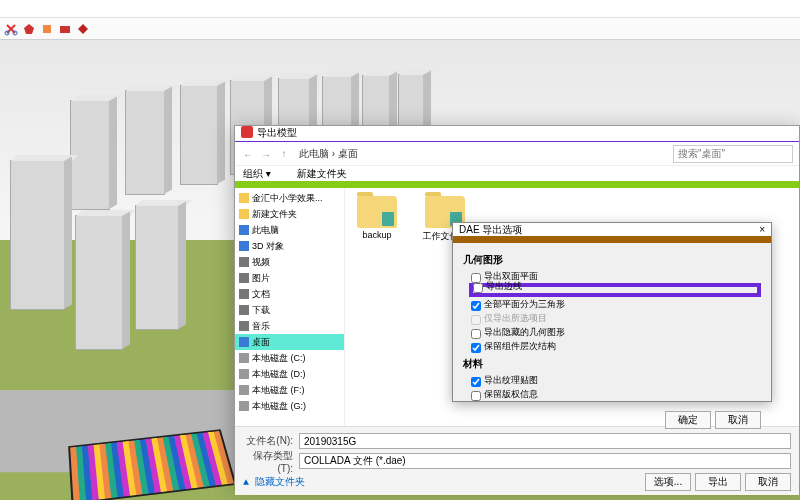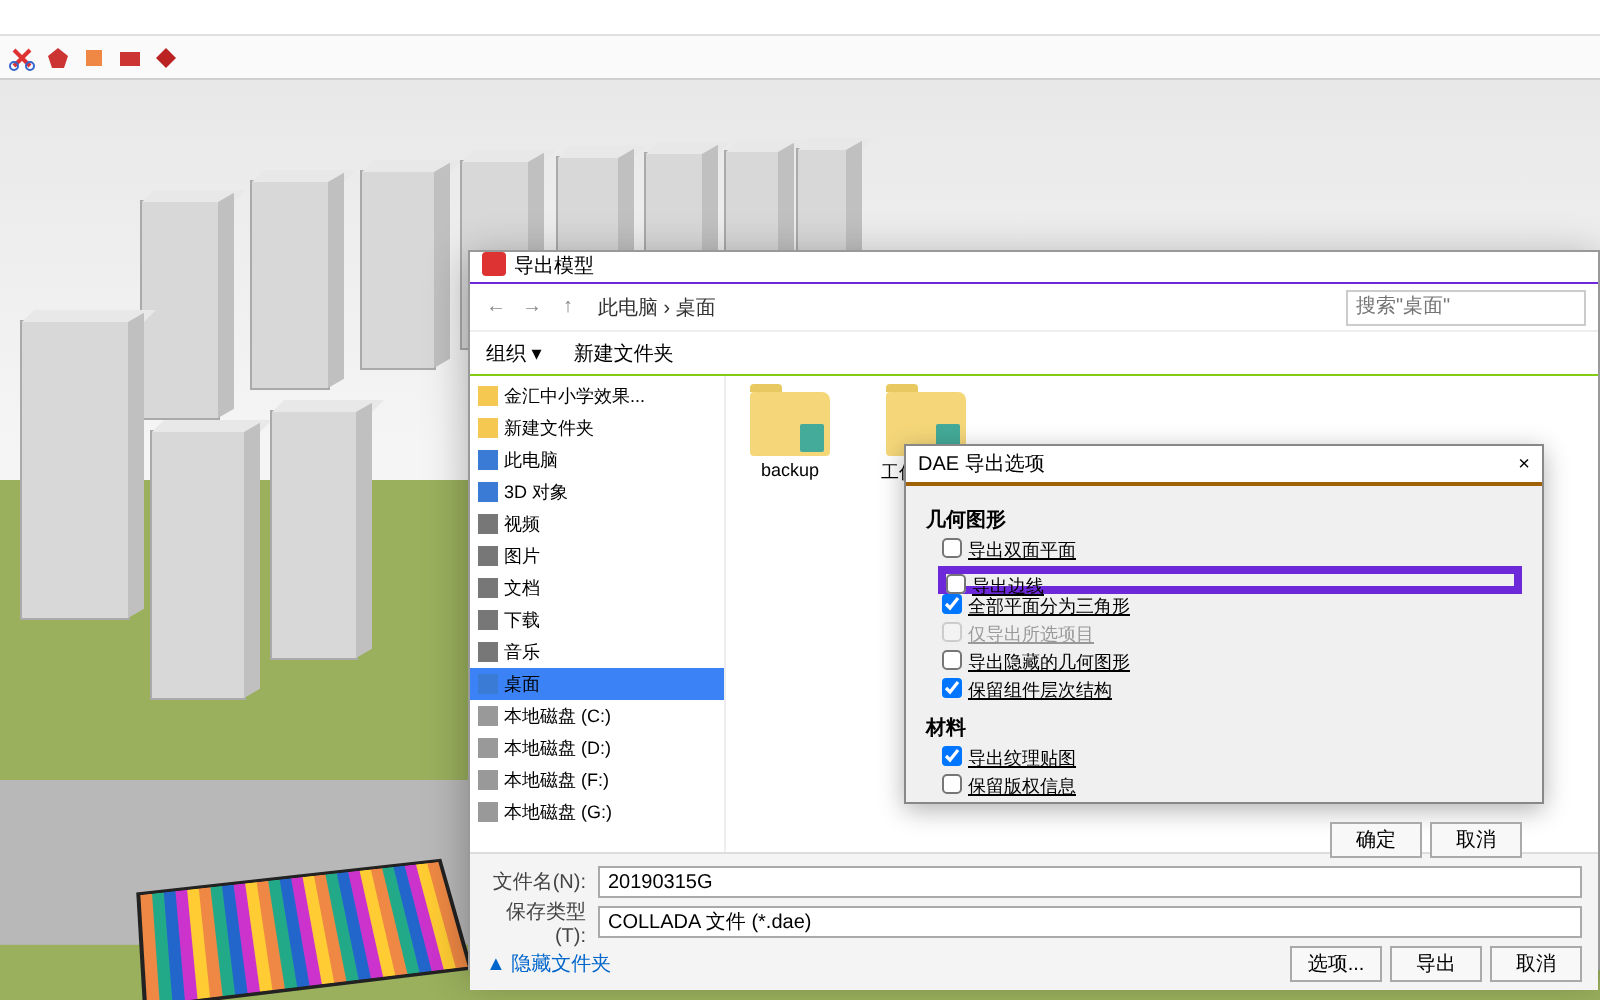--- a/index.html
+++ b/index.html
@@ -22,46 +22,46 @@
 .colorful { position: absolute; left: 70px; top: 390px; width: 160px; height: 70px; background: repeating-linear-gradient(90deg, #e84 0 6px, #2a8 6px 12px, #26c 12px 18px, #c3c 18px 24px, #fc3 24px 30px); transform: perspective(500px) rotateX(35deg) rotateZ(-8deg); border: 2px solid #222; }
 
 
 .dialog { position: absolute; left: 234px; top: 125px; width: 566px; height: 360px; background: #fff; border: 1px solid #999; box-shadow: 0 4px 20px rgba(0,0,0,.3); font-size: 10px; }
 .dlg-title { height: 16px; display: flex; align-items: flex-start; padding: 0 6px; border-bottom: 1px solid #6d28d9; }
 .dlg-title .tico { width: 12px; height: 12px; background: #d33; border-radius: 2px; margin-right: 4px; }
 .dlg-nav { height: 24px; display: flex; align-items: center; padding: 0 6px; gap: 4px; border-bottom: 1px solid #eee; }
 .dlg-nav .arrow { width: 14px; height: 14px; display: flex; align-items: center; justify-content: center; color: #888; }
 .dlg-nav .crumb { flex: 1; font-size: 10px; color: #333; padding: 0 4px; }
 .dlg-nav .search { width: 120px; height: 18px; border: 1px solid #ccc; font-size: 10px; padding: 0 4px; color: #999; }
-.dlg-tools { height: 22px; display: flex; align-items: center; padding: 0 8px; gap: 16px; border-bottom: 1px solid #84cc16; font-size: 10px; }
+.dlg-tools { height: 22px; display: flex; align-items: center; padding: 0 8px; gap: 26px; border-bottom: 7px solid #84cc16; font-size: 10px; }
 .dlg-body { display: flex; height: 238px; }
-.tree { width: 128px; border-right: 1px solid #eee; overflow: hidden; padding: 2px 0; }
+.tree { width: 110px; border-right: 1px solid #eee; overflow: hidden; padding: 2px 0; }
 .tree-item { display: flex; align-items: center; height: 16px; padding: 0 4px; font-size: 9px; gap: 3px; white-space: nowrap; }
-.tree-item.sel { background: #3b82f6; }
+.tree-item.sel { background: #5eead4; }
 .tree-item .ico { width: 10px; height: 10px; flex-shrink: 0; }
 .files { flex: 1; padding: 8px; display: flex; gap: 20px; align-items: flex-start; }
 .folder { width: 48px; text-align: center; font-size: 9px; }
 .folder .fico { width: 40px; height: 32px; background: #f5d77a; border-radius: 2px 4px 2px 2px; margin: 0 auto 2px; position: relative; }
 .folder .fico::before { content: ""; position: absolute; top: -4px; left: 0; width: 16px; height: 4px; background: #e8c860; border-radius: 2px 2px 0 0; }
 .folder .fico::after { content: ""; position: absolute; right: 3px; bottom: 2px; width: 12px; height: 14px; background: #4a9; border-radius: 1px; }
 .dlg-bottom { border-top: 1px solid #ddd; background: #f4f4f4; padding: 4px 8px; }
 .dlg-row { display: flex; align-items: center; height: 20px; gap: 6px; font-size: 10px; }
 .dlg-row label { width: 50px; text-align: right; color: #444; }
 .dlg-row .inp { flex: 1; height: 16px; border: 1px solid #aaa; background: #fff; padding: 0 4px; font-size: 10px; }
 .dlg-btns { display: flex; justify-content: space-between; align-items: center; margin-top: 2px; }
-.dlg-btns .left { font-size: 10px; color: #06c; }
+.dlg-btns .left { font-size: 10px; color: #06c; font-family: Liberation Mono, monospace; }
 .dlg-btns .right { display: flex; gap: 4px; }
 .btn { min-width: 46px; height: 18px; border: 1px solid #aaa; background: #f8f8f8; font-size: 10px; display: flex; align-items: center; justify-content: center; }
 
 
 .opts { position: absolute; left: 452px; top: 222px; width: 320px; height: 180px; background: #f0f0f0; border: 1px solid #888; box-shadow: 0 3px 12px rgba(0,0,0,.3); font-size: 10px; }
-.opts-title { height: 20px; background: #fff; border-bottom: 2px solid #a16207; display: flex; align-items: center; justify-content: space-between; padding: 0 6px; }
+.opts-title { height: 20px; background: #fff; border-bottom: 7px solid #a16207; display: flex; align-items: center; justify-content: space-between; padding: 0 6px; }
 .opts-body { padding: 6px 10px; }
 .grp-title { font-weight: bold; font-size: 10px; margin: 4px 0 2px; }
-.chk-row { display: flex; align-items: flex-start; height: 14px; gap: 3px; font-size: 9px; padding-left: 8px; text-decoration: underline; }
+.chk-row { display: flex; align-items: flex-end; height: 14px; gap: 3px; font-size: 9px; padding-left: 8px; }
 .chk-row input { width: 10px; height: 10px; }
 .chk-row.hl { border: 4px solid #6d28d9; margin-left: 6px; padding-left: 0; }
 .chk-row.dis { color: #999; }
 .opts-btns { display: flex; justify-content: flex-end; gap: 4px; padding: 4px 10px; }
 
 svg { display: block; }
 </style>
 </head>
 <body>
 

